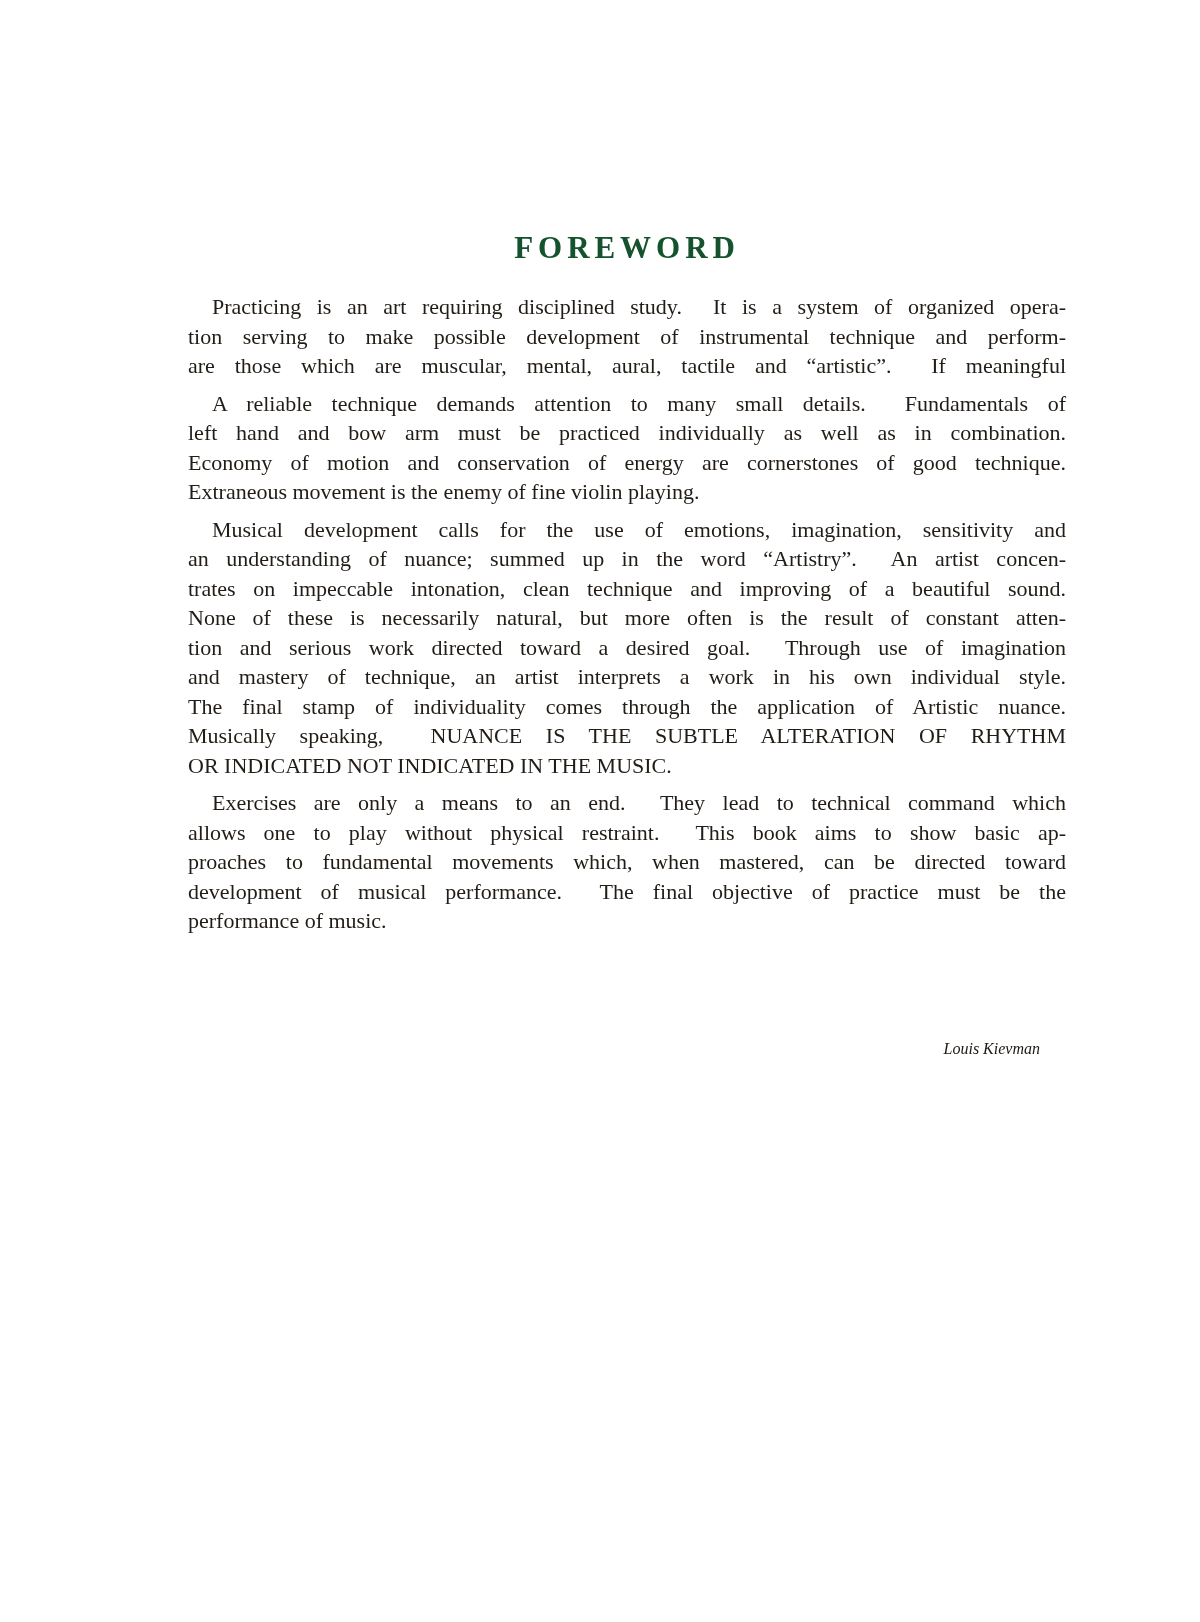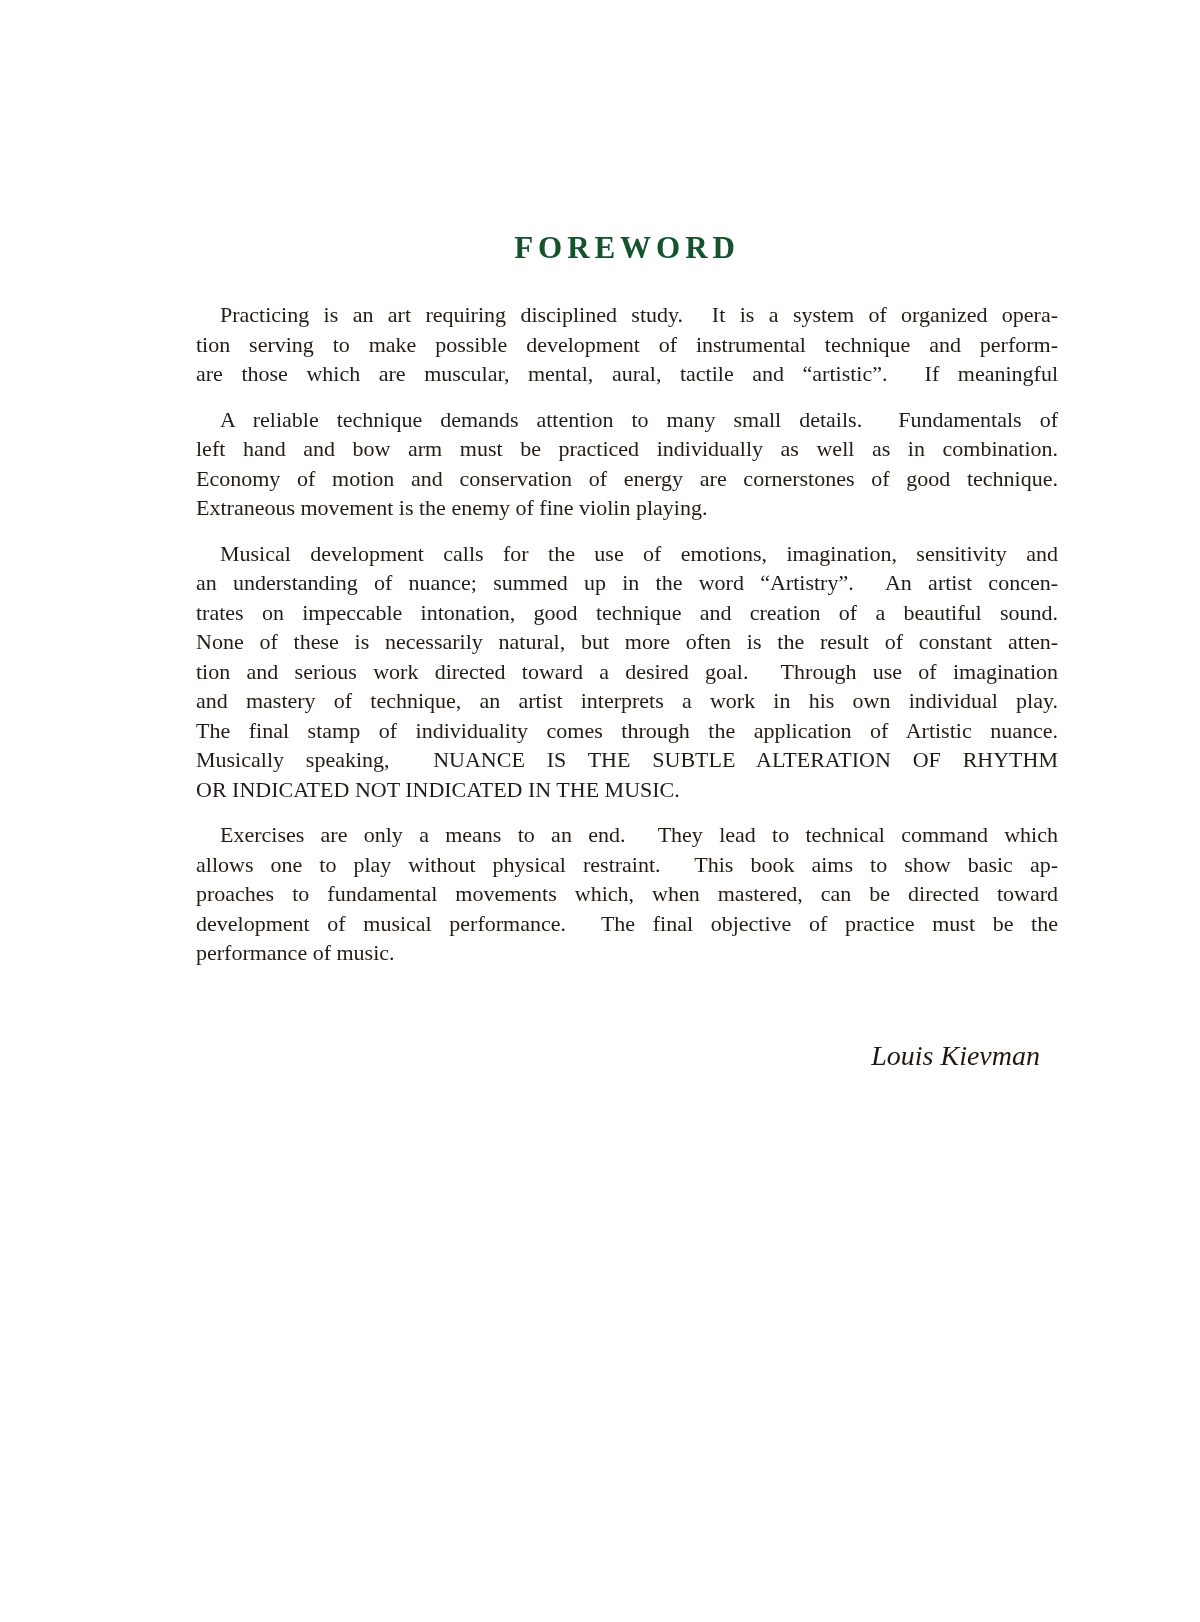--- a/index.html
+++ b/index.html
@@ -28,21 +28,21 @@
     color: #14532d;
   }
   .body-block {
     position: absolute;
     top: 284px;
     left: 180px;
     width: 894px;
     font-size: 22px;
     line-height: 29.5px;
   }
-  .paragraph { margin: 16px; }
+  .paragraph { margin: 8px; }
   .paragraph + .paragraph { margin-top: 8px; }
   .line {
     text-align: justify;
     text-align-last: justify;
   }
   .line.last { text-align-last: left; }
   .line.first { text-indent: 24px; }
   .closing {
     position: absolute;
     top: 984px;
@@ -56,21 +56,21 @@
   }
   .author {
     position: absolute;
     top: 1040px;
     left: 180px;
     width: 894px;
     box-sizing: border-box;
     padding-right: 34px;
     text-align: right;
     font-style: italic;
-    font-size: 28px;
+    font-size: 16px;
     color: #1e1812;
   }
 </style>
 </head>
 <body>
 
 <div class="page">
 
   <div class="title">FOREWORD</div>
 
@@ -82,24 +82,24 @@
       </div>
       <div class="paragraph">
         <div class="line first">A reliable technique demands attention to many small details.&nbsp; Fundamentals of</div>
         <div class="line">left hand and bow arm must be practiced individually as well as in combination.</div>
         <div class="line">Economy of motion and conservation of energy are cornerstones of good technique.</div>
         <div class="line last">Extraneous movement is the enemy of fine violin playing.</div>
       </div>
       <div class="paragraph">
         <div class="line first">Musical development calls for the use of emotions, imagination, sensitivity and</div>
         <div class="line">an understanding of nuance; summed up in the word “Artistry”.&nbsp; An artist concen-</div>
-        <div class="line">trates on impeccable intonation, good technique and creation of a beautiful sound.</div>
+        <div class="line">trates on impeccable intonation, clean technique and improving of a beautiful sound.</div>
         <div class="line">None of these is necessarily natural, but more often is the result of constant atten-</div>
         <div class="line">tion and serious work directed toward a desired goal.&nbsp; Through use of imagination</div>
-        <div class="line">and mastery of technique, an artist interprets a work in his own individual play.</div>
+        <div class="line">and mastery of technique, an artist interprets a work in his own individual style.</div>
         <div class="line">The final stamp of individuality comes through the application of Artistic nuance.</div>
         <div class="line">Musically speaking,&nbsp; NUANCE IS THE SUBTLE ALTERATION OF RHYTHM</div>
         <div class="line last">OR INDICATED NOT INDICATED IN THE MUSIC.</div>
       </div>
       <div class="paragraph">
         <div class="line first">Exercises are only a means to an end.&nbsp; They lead to technical command which</div>
         <div class="line">allows one to play without physical restraint.&nbsp; This book aims to show basic ap-</div>
         <div class="line">proaches to fundamental movements which, when mastered, can be directed toward</div>
         <div class="line">development of musical performance.&nbsp; The final objective of practice must be the</div>
         <div class="line last">performance of music.</div>

